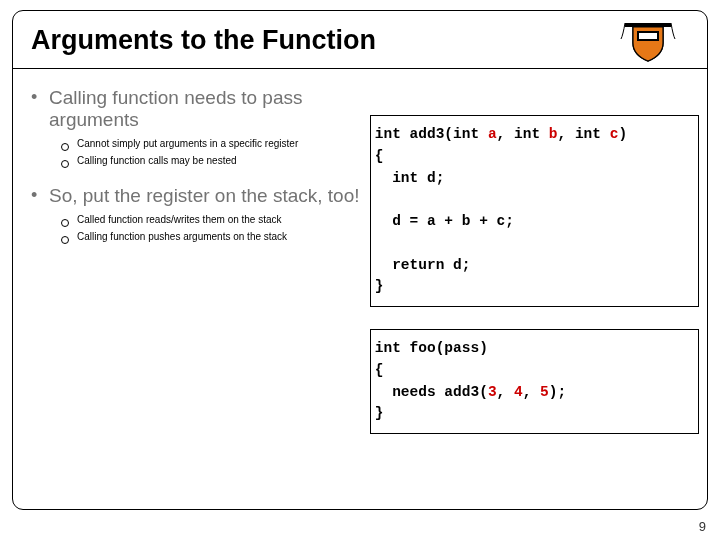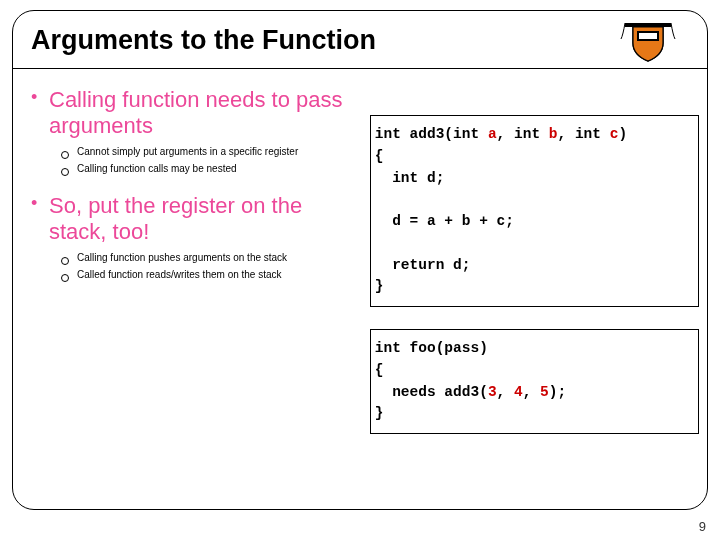--- a/index.html
+++ b/index.html
@@ -11,21 +11,21 @@
     position: relative;
     overflow: hidden;
   }
   .slide {
     position: absolute;
     left: 12px;
     top: 10px;
     right: 12px;
     bottom: 30px;
     border: 1.5px solid #000;
-    border-radius: 22px;
+    border-radius: 11px;
     padding: 0;
   }
   .title-wrap {
     position: relative;
     border-bottom: 1.5px solid #000;
     padding: 12px 18px 10px 18px;
     height: 58px;
     display: flex;
     align-items: center;
   }
@@ -49,22 +49,22 @@
   }
   .leftcol {
     width: 51%;
     padding-left: 10px;
   }
   .rightcol {
     width: 49%;
     padding-top: 28px;
   }
   .main-item {
-    font-size: 22px;
-    color: #ec4899;
+    font-size: 19px;
+    color: #737373;
     margin-bottom: 6px;
     position: relative;
     padding-left: 18px;
   }
   .main-item::before {
     content: "•";
     position: absolute;
     left: 0;
     top: 0;
     font-size: 18px;
@@ -129,22 +129,22 @@
 
   <div class="content">
     <div class="leftcol">
       <div class="main-item">Calling function needs to pass arguments</div>
       <div class="sub-list">
         <div class="sub-item">Cannot simply put arguments in a specific register</div>
         <div class="sub-item">Calling function calls may be nested</div>
       </div>
       <div class="main-item">So, put the register on the stack, too!</div>
       <div class="sub-list">
+        <div class="sub-item">Called function reads/writes them on the stack</div>
         <div class="sub-item">Calling function pushes arguments on the stack</div>
-        <div class="sub-item">Called function reads/writes them on the stack</div>
       </div>
     </div>
 
     <div class="rightcol">
       <div class="codebox"><span><span>int add3(int </span><span class="kw-var">a</span><span>, int </span><span class="kw-var">b</span><span>, int </span><span class="kw-var">c</span><span>)</span></span>
 <span>{</span>
 <span>  int d;</span>
 <span></span>
 <span>  d = a + b + c;</span>
 <span></span>

